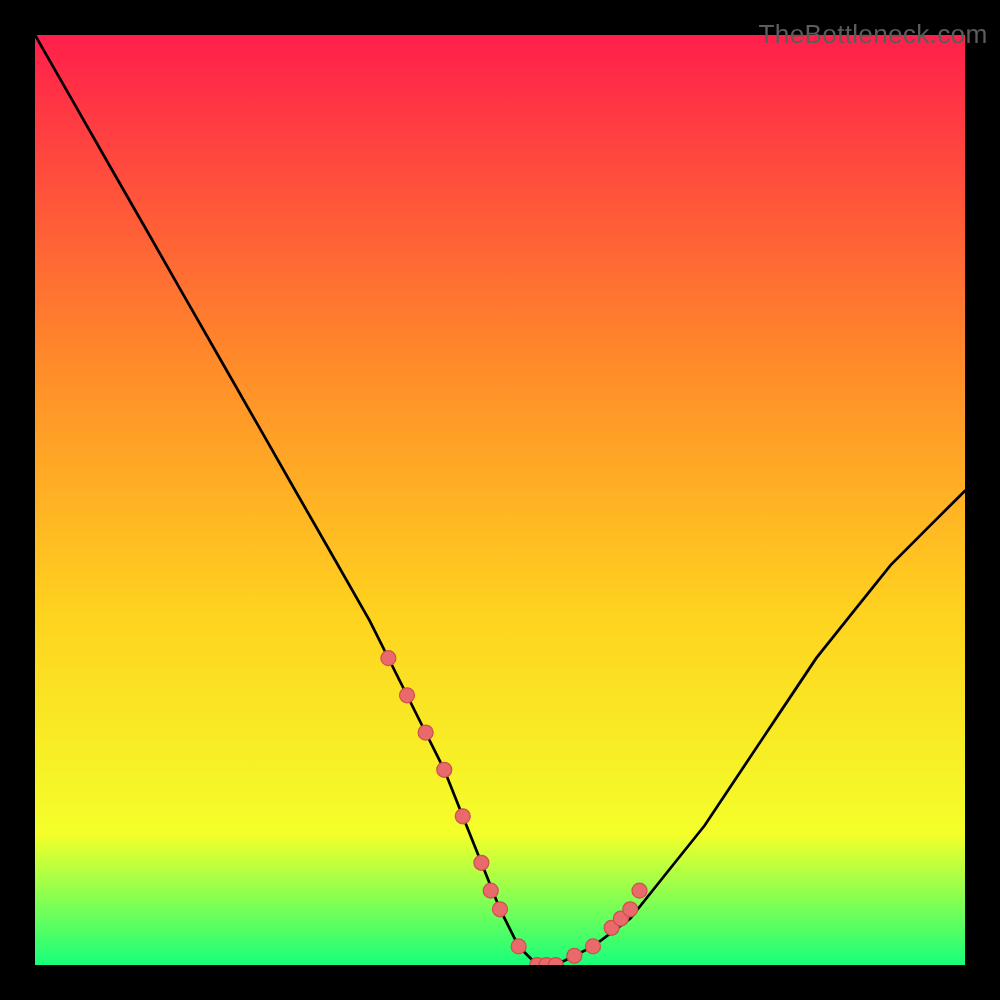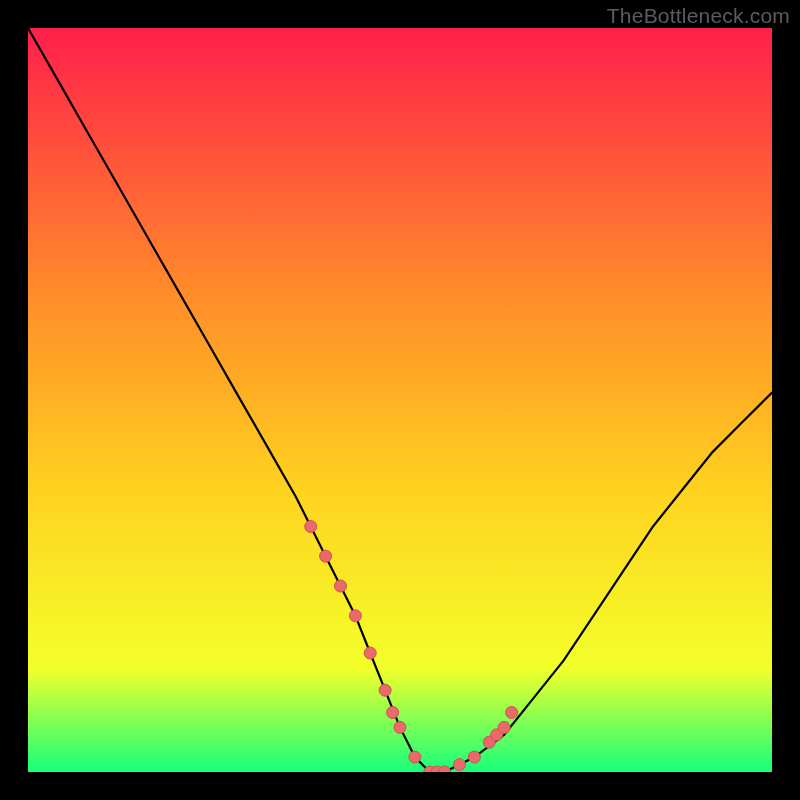--- a/index.html
+++ b/index.html
@@ -21,21 +21,21 @@
   }
   .plot-area {
     position: absolute;
     left: 0;
     top: 0;
     width: 744px;
     height: 744px;
   }
   .watermark {
     position: absolute;
-    top: 4px;
+    top: 16px;
     right: 10px;
     color: #5c5c5c;
     font-size: 21px;
     font-weight: 500;
     letter-spacing: 0.2px;
     user-select: none;
   }
   svg {
     display: block;
   }

